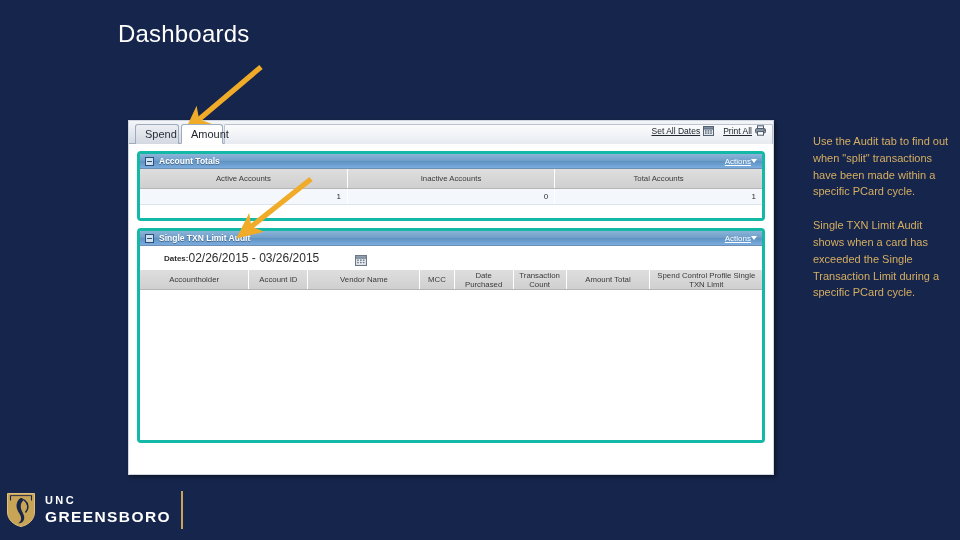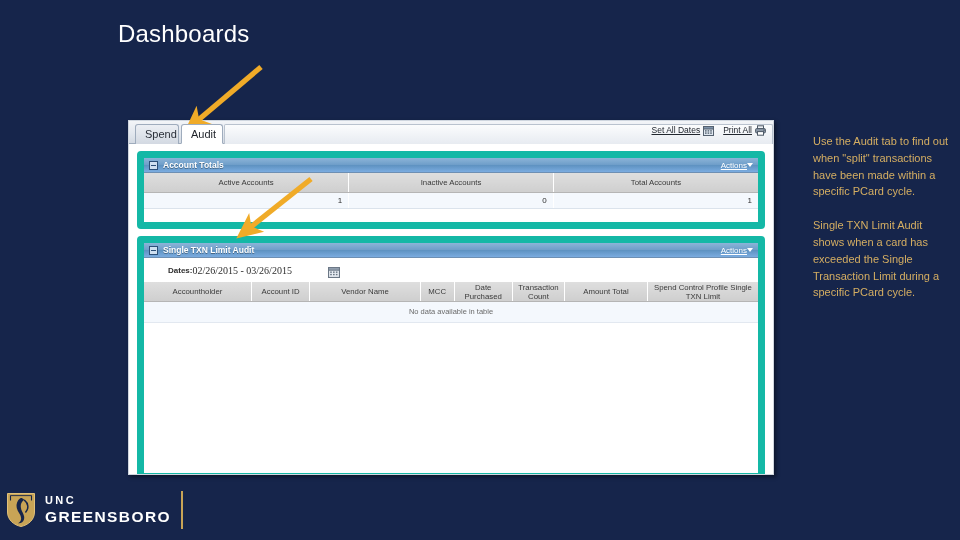--- a/index.html
+++ b/index.html
@@ -105,35 +105,35 @@
     position: absolute;
     right: 7px;
     top: 4px;
     display: flex;
     align-items: center;
     gap: 9px;
     z-index: 6;
   }
   .tb-item {
     display: flex;
-    align-items: flex-start;
+    align-items: center;
     gap: 3px;
     font-size: 8.5px;
     color: #21262e;
   }
   .tb-item .lbl {
     text-decoration: underline;
     white-space: nowrap;
   }
   .ico { display:block; }
 
   
   .panel {
     margin: 7px 8px 0 8px;
-    border: 7px solid #14b8a6;
+    border: 3px solid #14b8a6;
     border-radius: 4px;
     background: #ffffff;
     overflow: hidden;
   }
   .panel-head {
     height: 15px;
     background: linear-gradient(to bottom, #8cb4d8 0%, #6f9ec9 48%, #5e92c1 52%, #7bace0 100%);
     border-bottom: 1px solid #6d8fb3;
     display: flex;
     align-items: center;
@@ -218,23 +218,22 @@
     height: 24px;
     padding: 0 0 0 24px;
     background: #ffffff;
   }
   .dates-label {
     font-size: 8px;
     color: #2d2d2d;
     font-weight: bold;
   }
   .dates-value {
-    font-size: 10px;
+    font-size: 12px;
     color: #2d2d2d;
-    font-family: Liberation Serif, serif;
   }
   .cal-btn {
     margin-left: 36px;
     width: 12px; height: 12px;
   }
 
   .nodata {
     background: #f4f8fd;
     text-align: center;
     font-size: 7.5px;
@@ -293,21 +292,21 @@
 </head>
 <body>
 
 <div id="slide-title">Dashboards</div>
 
 <div id="app-screenshot">
 
   <div class="tabstrip">
     <div class="tab-filler"></div>
     <div class="tab" id="tab-spend">Spend</div>
-    <div class="tab active" id="tab-audit">Audit</div>
+    <div class="tab active" id="tab-audit">Amount</div>
 
     <div class="toolbar-actions">
       <div class="tb-item">
         <span class="lbl">Set All Dates</span>
         <svg class="ico" width="11" height="11" viewBox="0 0 11 11">
           <rect x="0.5" y="1.5" width="10" height="9" fill="#dfe7f0" stroke="#55616f"></rect>
           <rect x="0.5" y="1.5" width="10" height="2.5" fill="#7e93ab" stroke="#55616f"></rect>
           <g fill="#55616f">
             <rect x="2" y="5.2" width="1.6" height="1.4"></rect>
             <rect x="4.6" y="5.2" width="1.6" height="1.4"></rect>
@@ -404,21 +403,20 @@
           <th>Account ID</th>
           <th>Vendor Name</th>
           <th>MCC</th>
           <th>Date Purchased</th>
           <th>Transaction Count</th>
           <th>Amount Total</th>
           <th>Spend Control Profile Single TXN Limit</th>
         </tr>
       </thead>
     </table>
-    <div class="nodata">No data available in table</div>
     <div class="panel-tail"></div>
   </div>
 </div>
 
 <svg class="arrow-svg" id="arrow-to-audit-tab" width="90" height="74" viewBox="0 0 90 74">
   <defs>
     <marker id="ah1" markerWidth="5" markerHeight="5" refX="3.6" refY="2.5" orient="auto">
       <path d="M5,2.5 L0,0.2 L1.3,2.5 L0,4.8 Z" fill="#f0ab28"></path>
     </marker>
   </defs>

